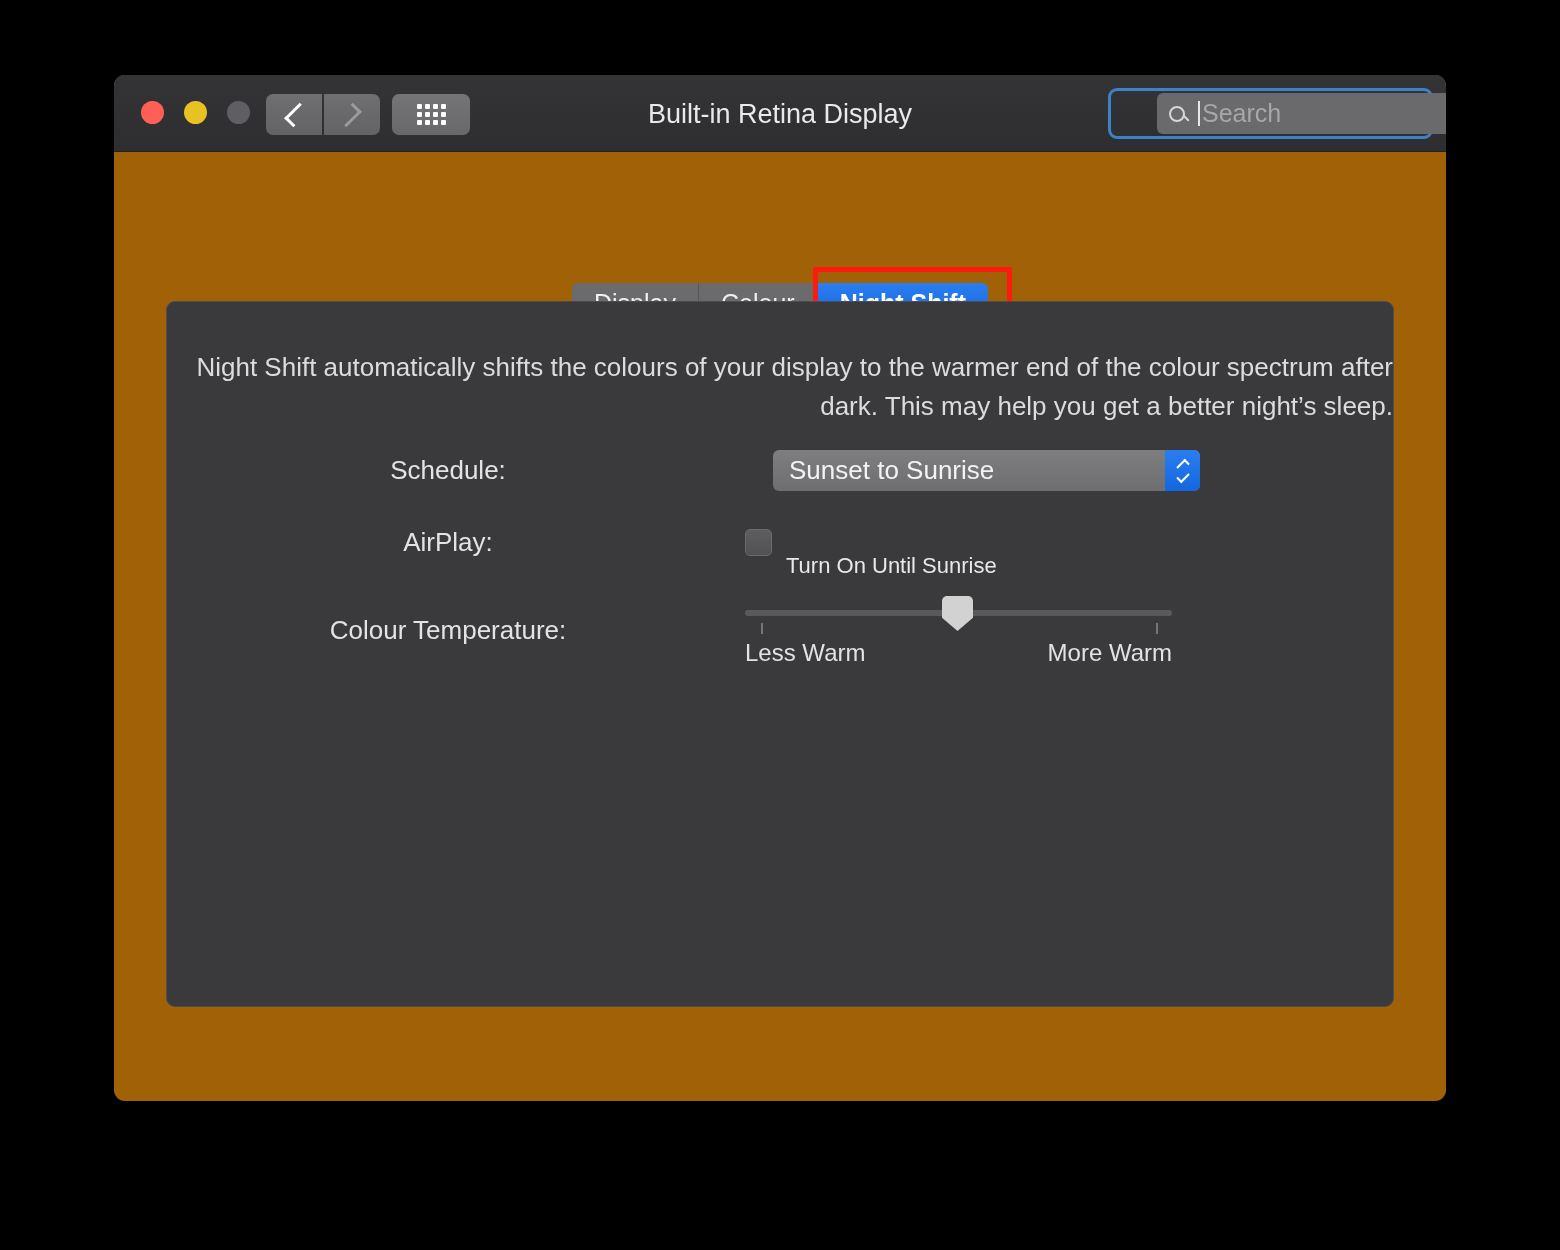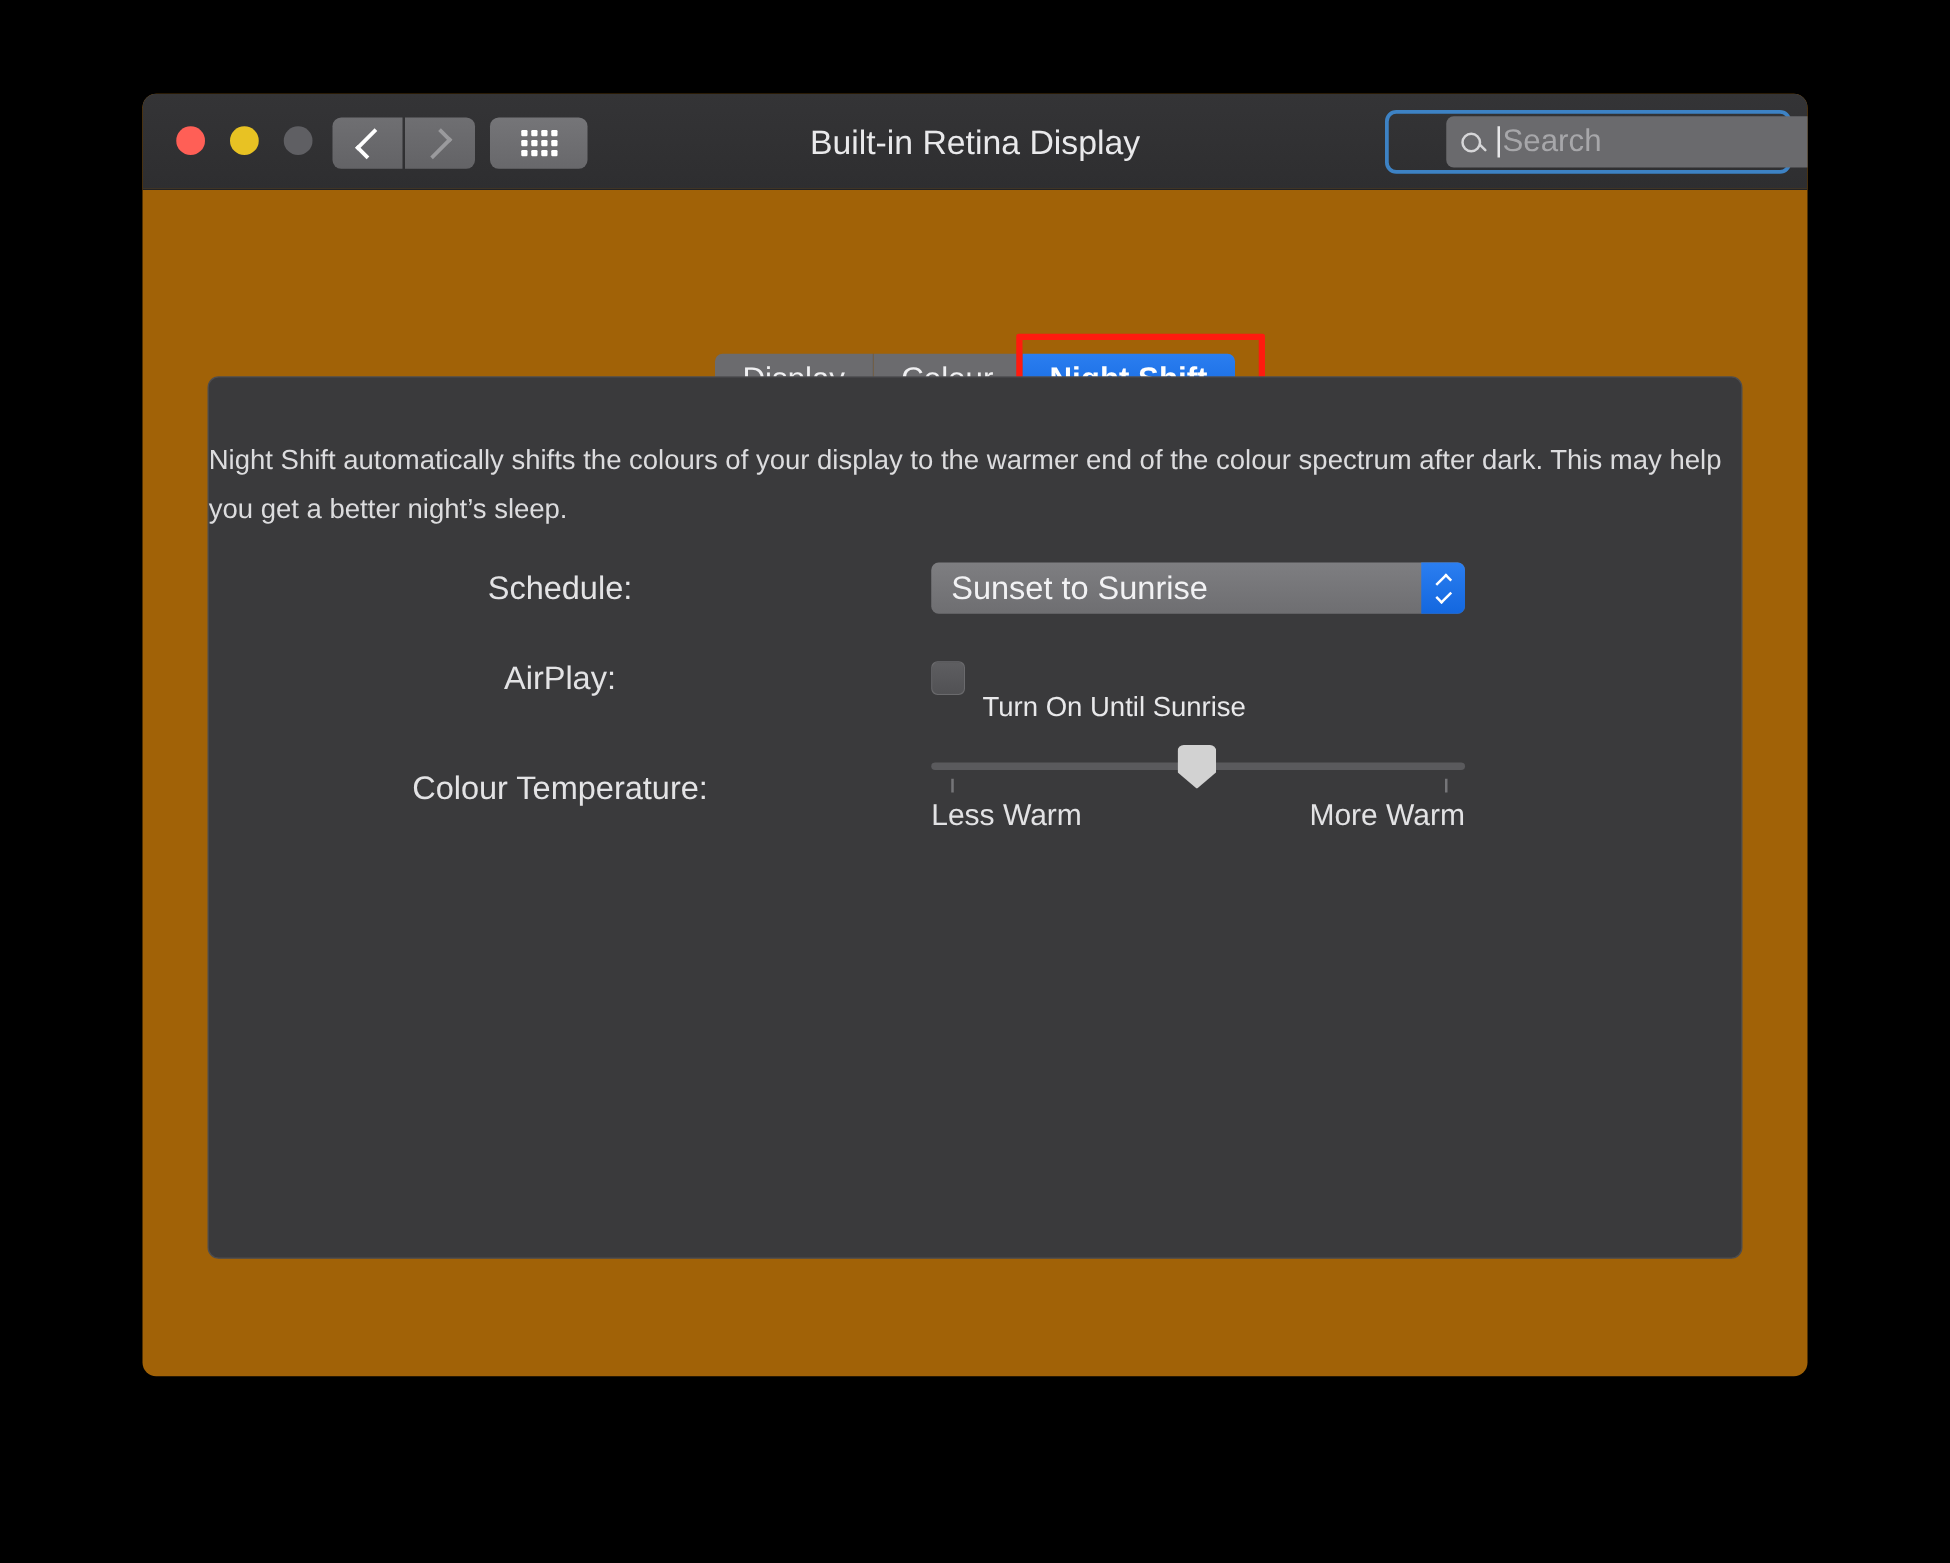--- a/index.html
+++ b/index.html
@@ -164,22 +164,22 @@
     position: absolute;
     left: 52px; top: 149px;
     width: 1228px; height: 706px;
     background: #3a3a3c;
     border: 1px solid #4d4d50;
     border-radius: 9px;
   }
 
   .desc {
     position: absolute; left: 0; right: 0; top: 46px;
-    text-align: left;
-    font-size: 22px;
+    text-align: right;
+    font-size: 26px;
     line-height: 39px;
     color: #dcdcde;
   }
 
   .rows {
     position: absolute; left: 0; top: 148px; width: 100%;
   }
   .row { display: flex; align-items: center; margin-bottom: 14px; }
   .rowlabel {
     width: 578px;
@@ -192,20 +192,21 @@
   
   .popup {
     position: relative;
     height: 41px;
     background: linear-gradient(#7e7e81, #6e6e71);
     border-radius: 6px;
     display: flex; align-items: center;
     padding-left: 16px;
     color: #f2f2f4;
     font-size: 26px;
+    margin-left: 28px;
   }
   .popup .stepper {
     position: absolute; right: 0; top: 0;
     width: 35px; height: 100%;
     background: linear-gradient(#2b7ef0, #1367df);
     border-radius: 0 6px 6px 0;
     display: flex; flex-direction: column;
     align-items: center; justify-content: center;
     gap: 4px;
   }

